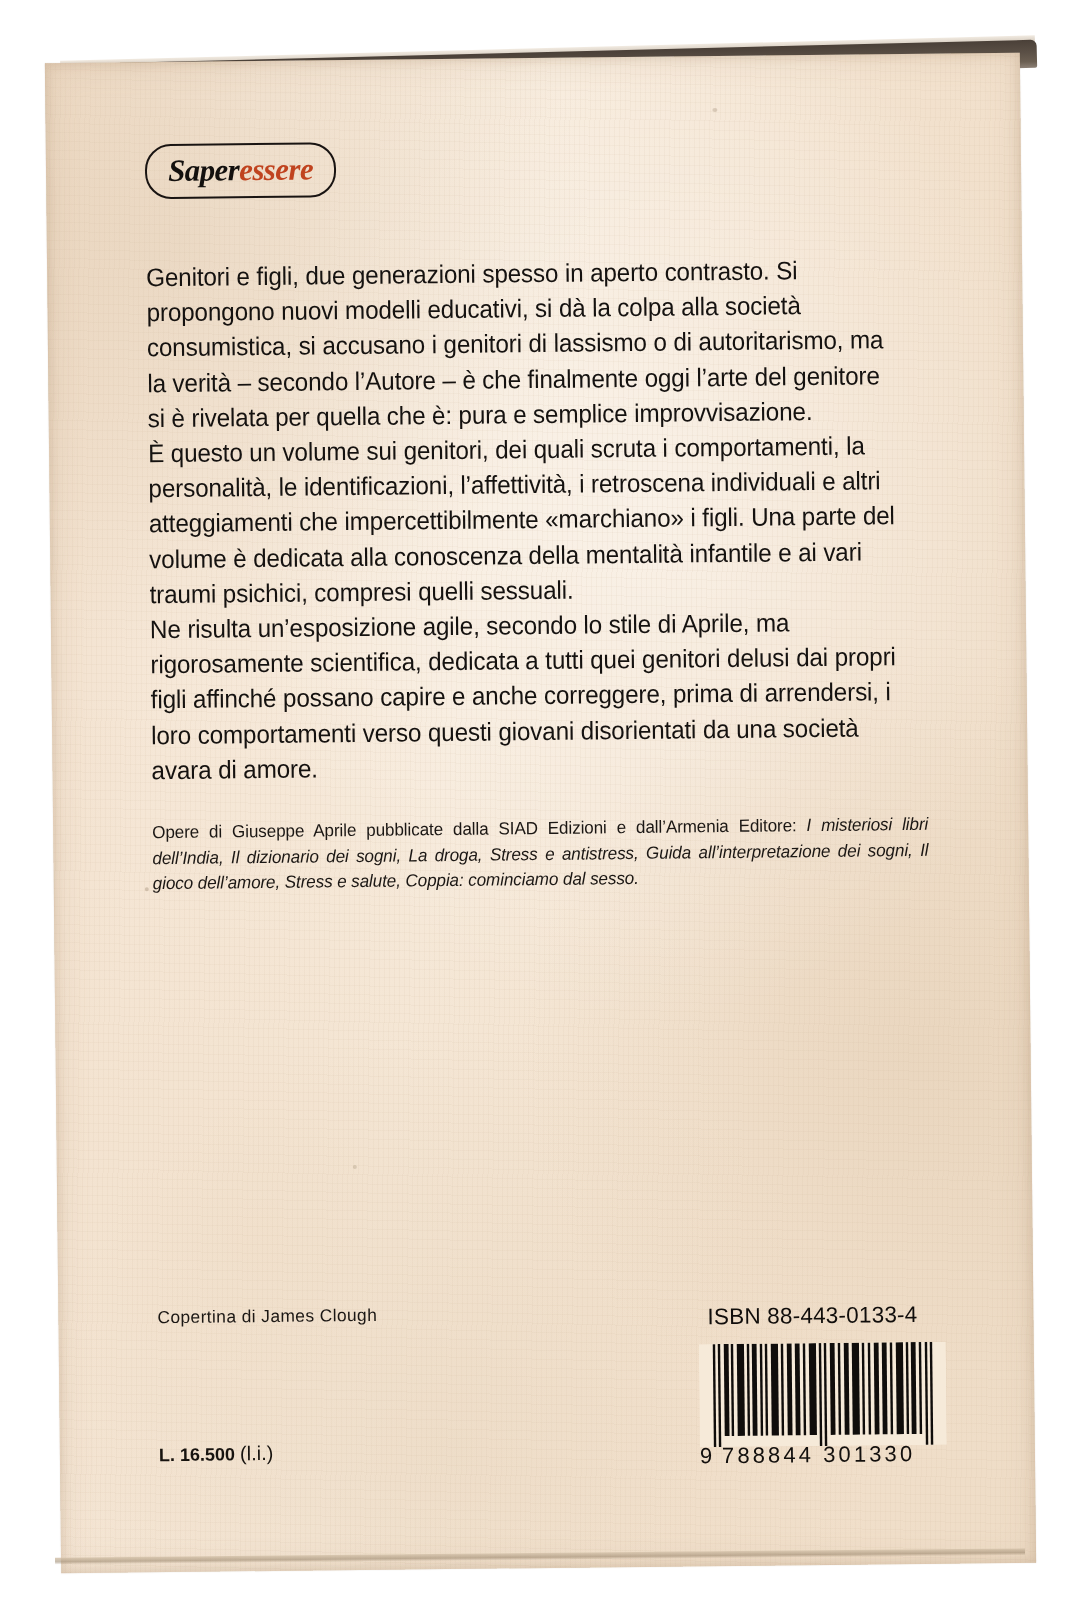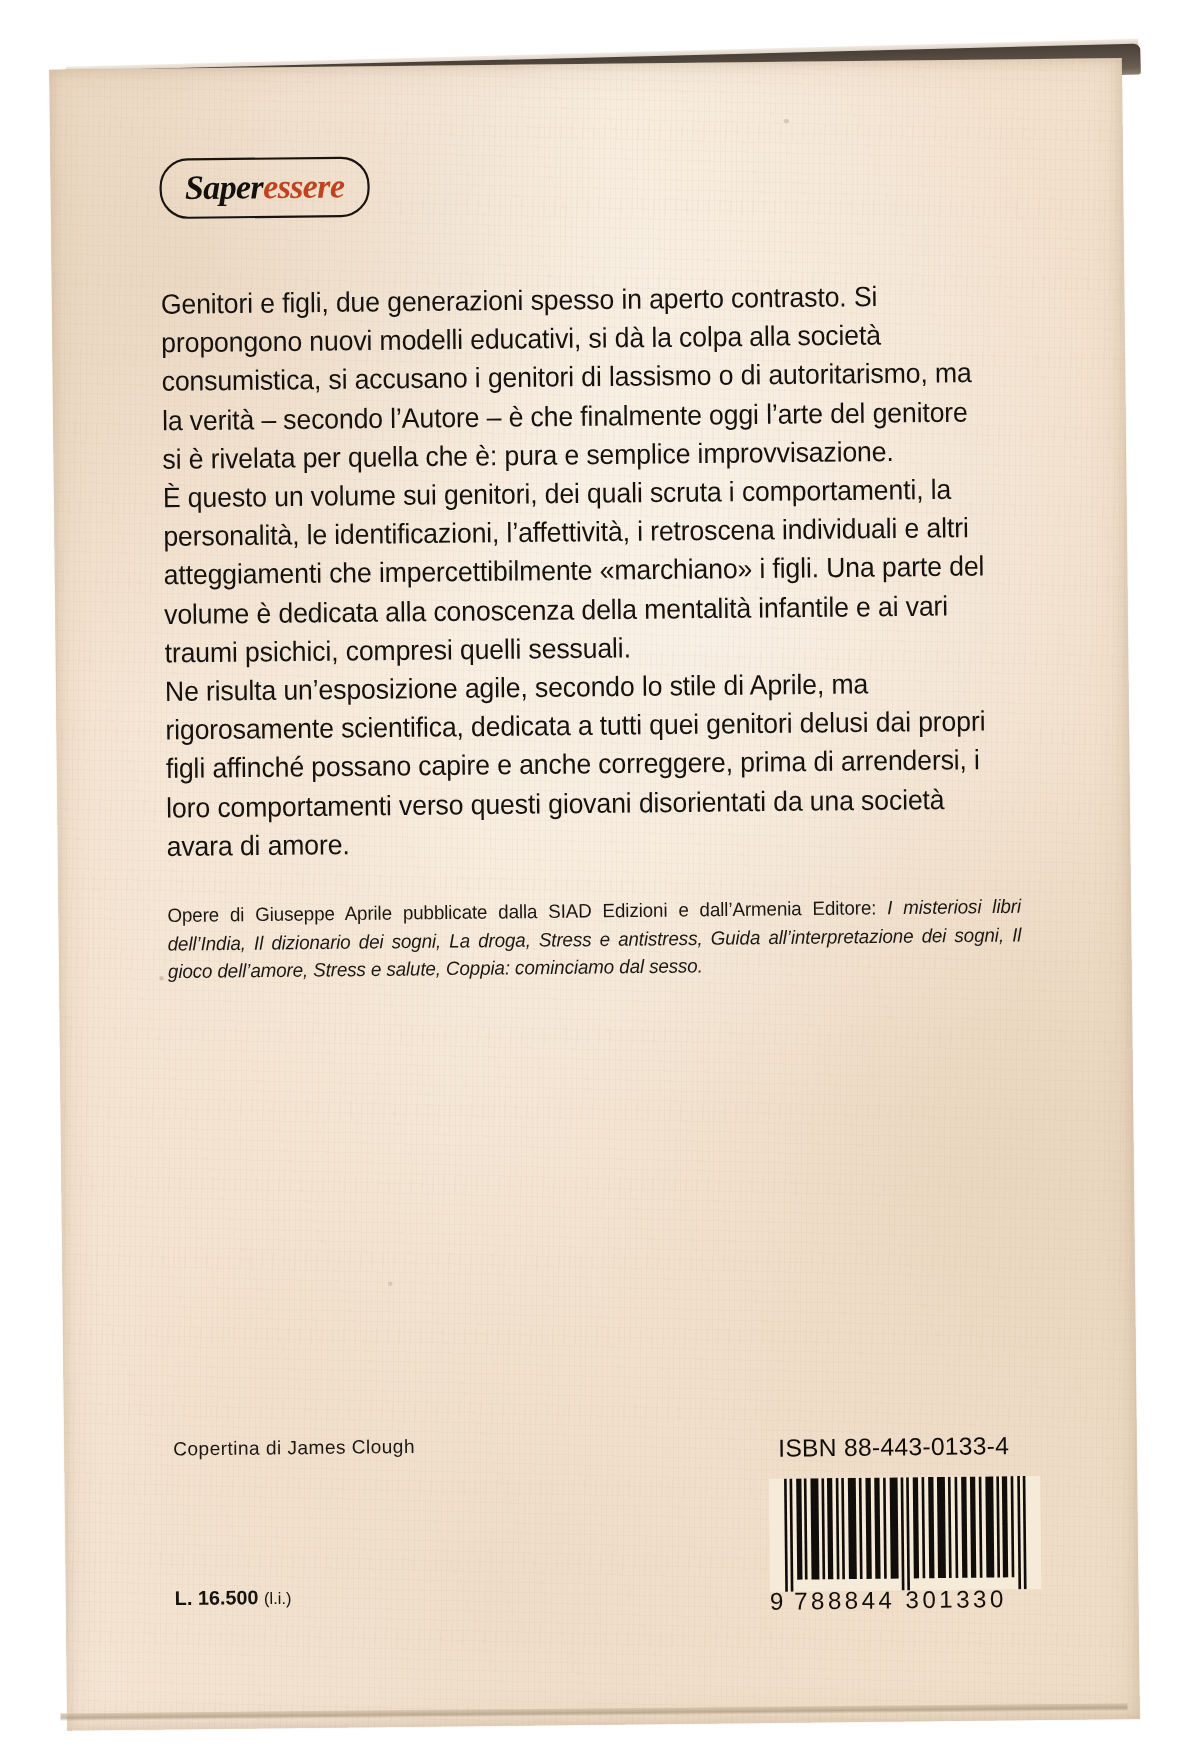--- a/index.html
+++ b/index.html
@@ -180,21 +180,21 @@
   .price {
     position: absolute;
     left: 99px;
     top: 1381px;
     font-family: "Liberation Sans Narrow", "Liberation Sans", sans-serif;
     font-size: 18px;
     color: #17130f;
     white-space: nowrap;
   }
   .price b { font-weight: bold; text-align: right; }
-  .price span.small { font-size: 15px; margin-top: 19px; }
+  .price span.small { font-size: 20px; margin-top: 19px; }
 
   .isbn-line {
     position: absolute;
     left: 649px;
     top: 1248px;
     font-family: "Liberation Sans", sans-serif;
     font-size: 22.5px;
     letter-spacing: 0.2px;
     color: #100d0b;
     white-space: nowrap;

